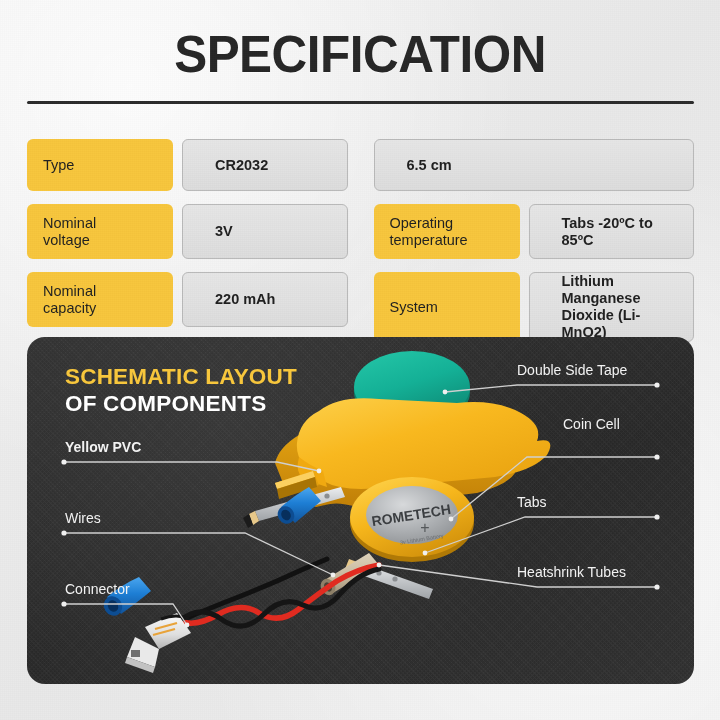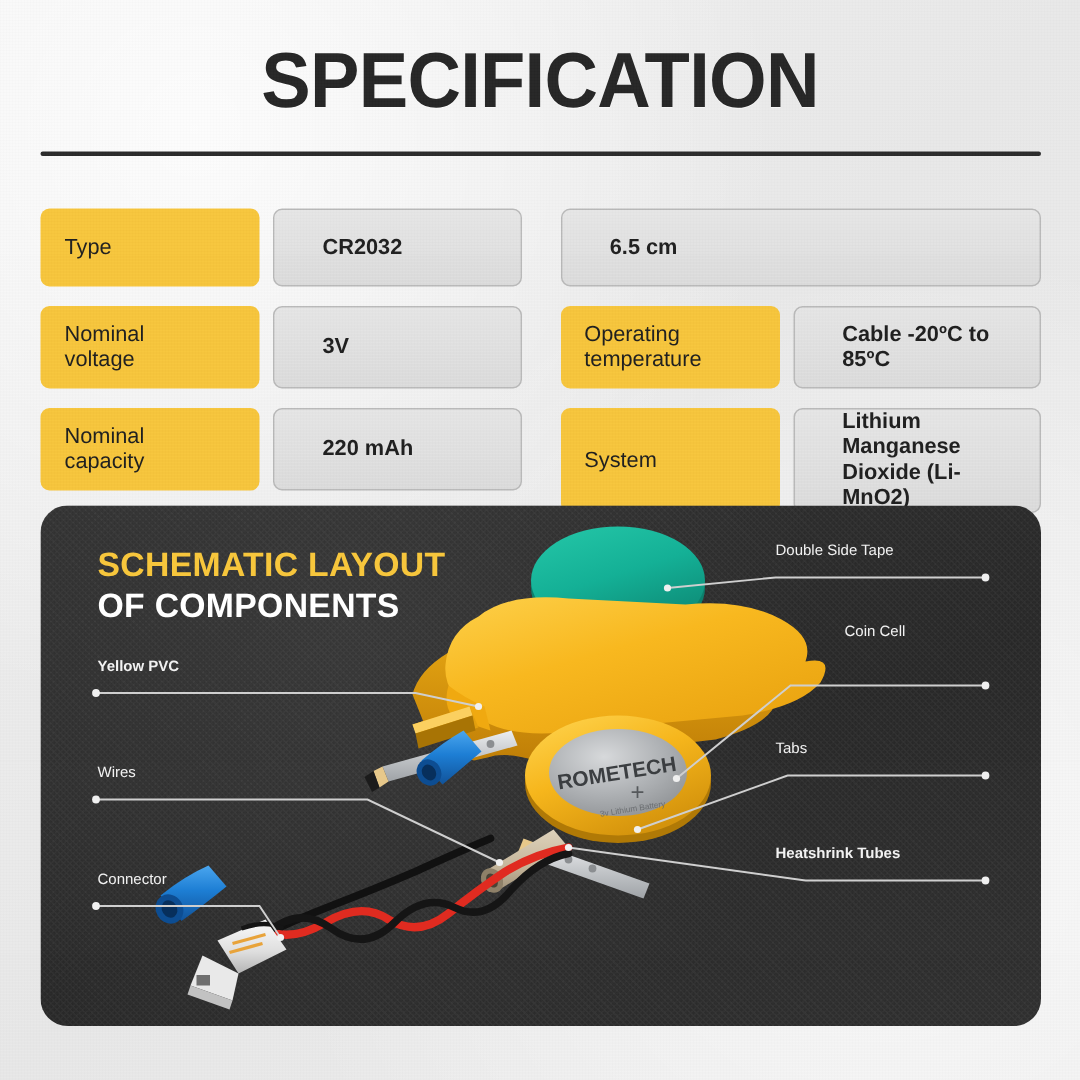--- a/index.html
+++ b/index.html
@@ -89,21 +89,21 @@
       repeating-linear-gradient(-45deg, rgba(255,255,255,.025) 0 1px, rgba(0,0,0,.04) 1px 3px);
   }
   .panel-heading{
     position:absolute;left:38px;top:26px;z-index:6;
     font-weight:bold;font-size:22.5px;line-height:27px;letter-spacing:.2px;
   }
   .ph-1{color:#f7c63c;}
   .ph-2{color:#ffffff;}
 
   
-  .callout{position:absolute;z-index:7;font-size:10px;color:#f2f2f2;white-space:nowrap;}
+  .callout{position:absolute;z-index:7;font-size:14px;color:#f2f2f2;white-space:nowrap;}
   .callout.right{text-align:left;}
   svg.leaders{position:absolute;inset:0;z-index:5;}
 
   
   .art{position:absolute;inset:0;z-index:4;}
 </style>
 </head>
 <body>
 
 <div id="page">
@@ -142,21 +142,21 @@
       <div class="spec-row">
         <div class="spec-value">6.5 cm</div>
       </div>
       <div class="spec-row tall">
         <div class="spec-label">
           <span>
             <span>Operating</span><br>
             <span>temperature</span>
           </span>
         </div>
-        <div class="spec-value">Cable -20ºC to 85ºC</div>
+        <div class="spec-value">Tabs -20ºC to 85ºC</div>
       </div>
       <div class="spec-row tall">
         <div class="spec-label">System</div>
         <div class="spec-value">
           <span>
             <span>Lithium Manganese</span><br>
             <span>Dioxide (Li-MnO2)</span>
           </span>
         </div>
       </div>
@@ -319,16 +319,16 @@
       </g>
     </svg>
 
     <div class="callout" style="left:38px;top:102px;font-weight:bold;">Yellow PVC</div>
     <div class="callout" style="left:38px;top:173px;">Wires</div>
     <div class="callout" style="left:38px;top:244px;text-align:center;">Connector</div>
 
     <div class="callout right" style="left:490px;top:25px;">Double Side Tape</div>
     <div class="callout right" style="left:490px;top:79px;margin-left:46px;">Coin Cell</div>
     <div class="callout right" style="left:490px;top:157px;">Tabs</div>
-    <div class="callout right" style="left:490px;top:227px;font-weight:bold;">Heatshrink Tubes</div>
+    <div class="callout right" style="left:490px;top:227px;">Heatshrink Tubes</div>
 
   </div>
 </div>
 
 </body></html>

